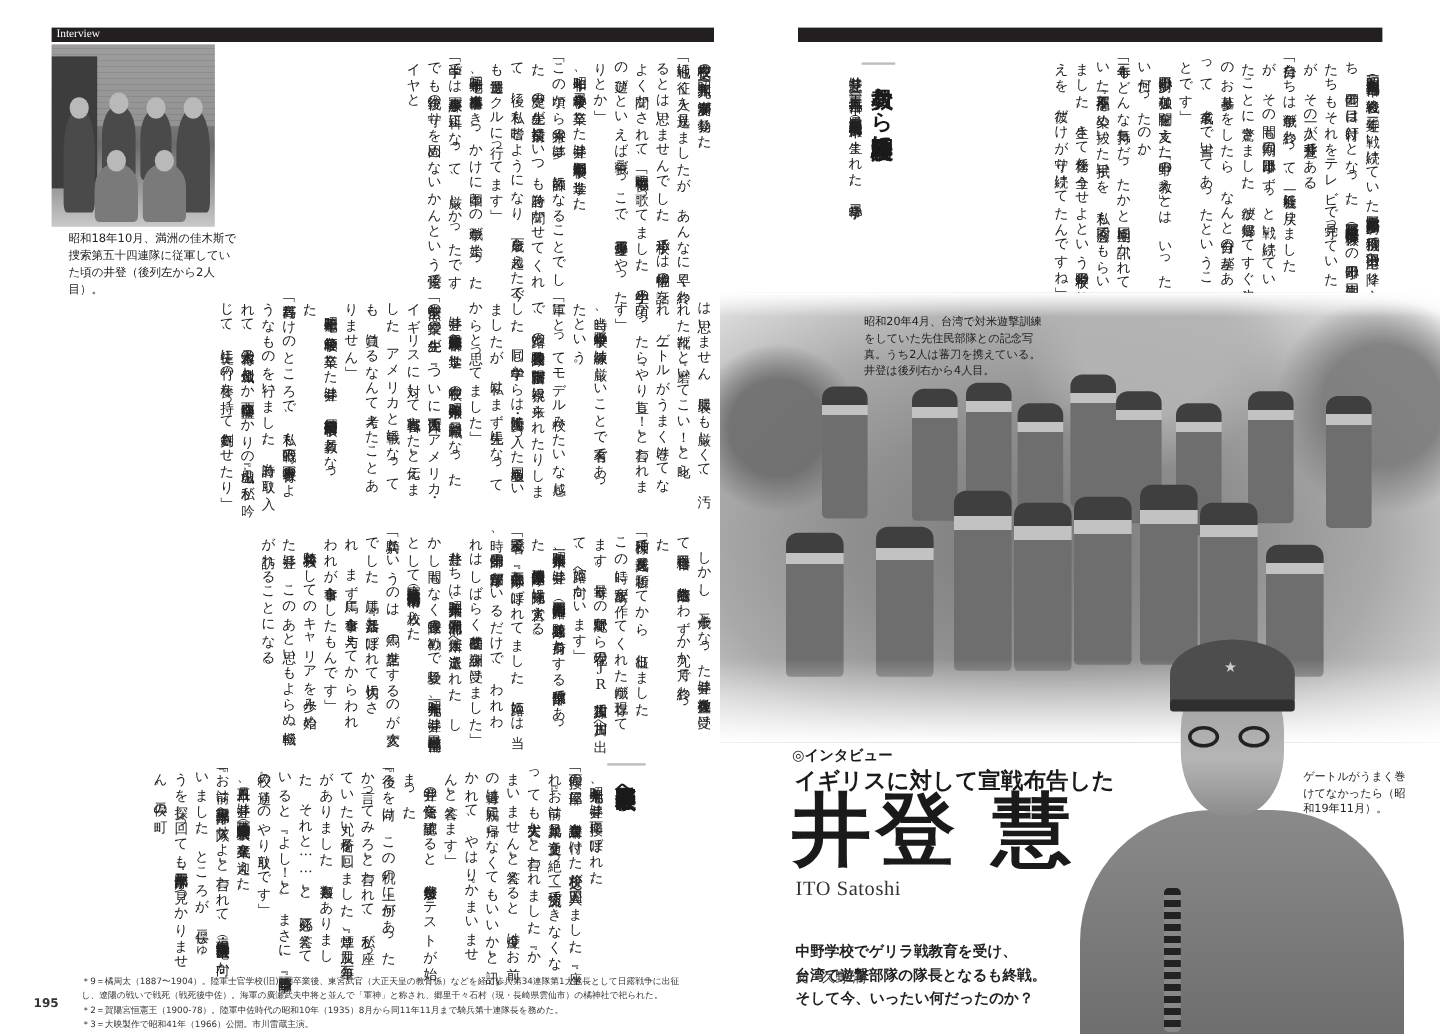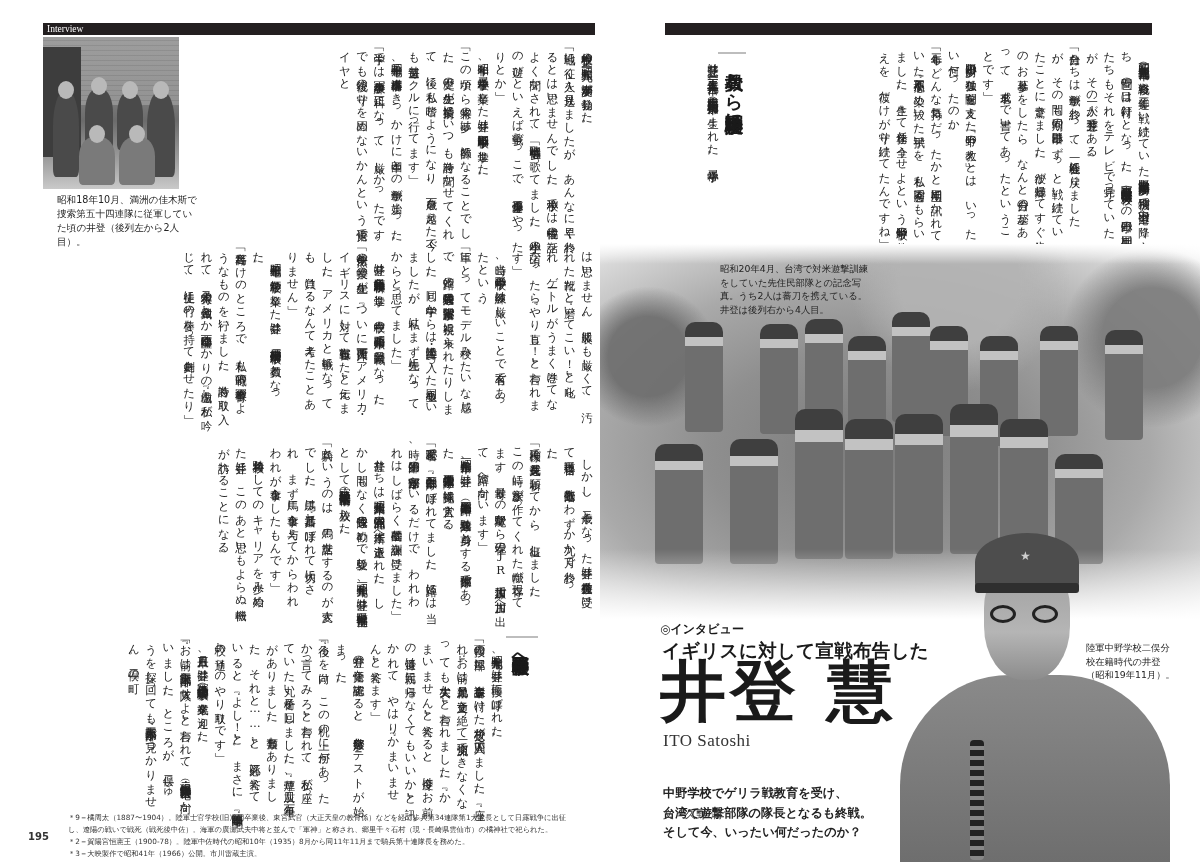--- a/index.html
+++ b/index.html
@@ -184,21 +184,21 @@
 <div class="photo photo-portrait">
   <div class="portrait-body"></div>
   <div class="portrait-head"></div>
   <div class="portrait-cap"></div>
   <div class="portrait-brim"></div>
   <div class="portrait-star">★</div>
   <div class="glasses" style="left:110px;"></div>
   <div class="glasses" style="left:152px;"></div>
   <div class="sword"></div>
 </div>
-<div class="cap cap-portrait">陸軍中野学校二俣分校在籍時代の井登（昭和19年11月）。</div>
+<div class="cap cap-portrait">ゲートルがうまく巻けてなかったら（昭和19年11月）。</div>
 
 <div class="kicker">◎インタビュー</div>
 <div class="subtitle">イギリスに対して宣戦布告した</div>
 <div class="name-jp">井登 慧</div>
 <div class="name-en">ITO Satoshi</div>
 <div class="lead">
   <div>中野学校でゲリラ戦教育を受け、</div>
   <div>台湾で遊撃部隊の隊長となるも終戦。</div>
   <div>そして今、いったい何だったのか？</div>
 </div>

